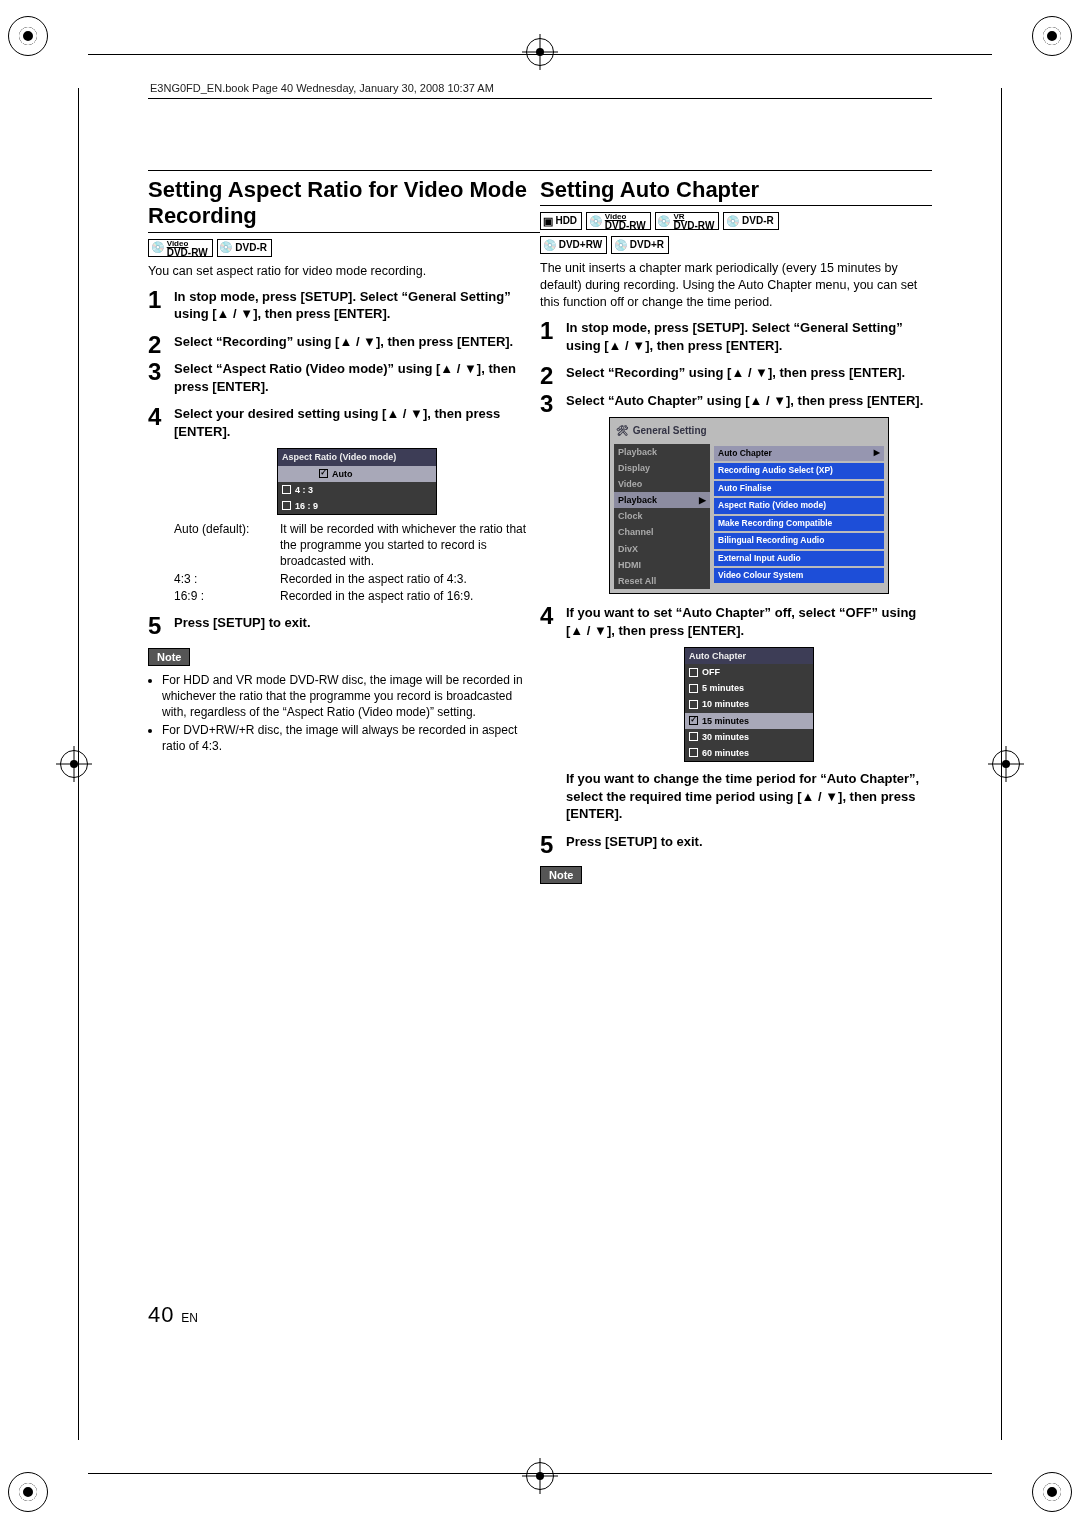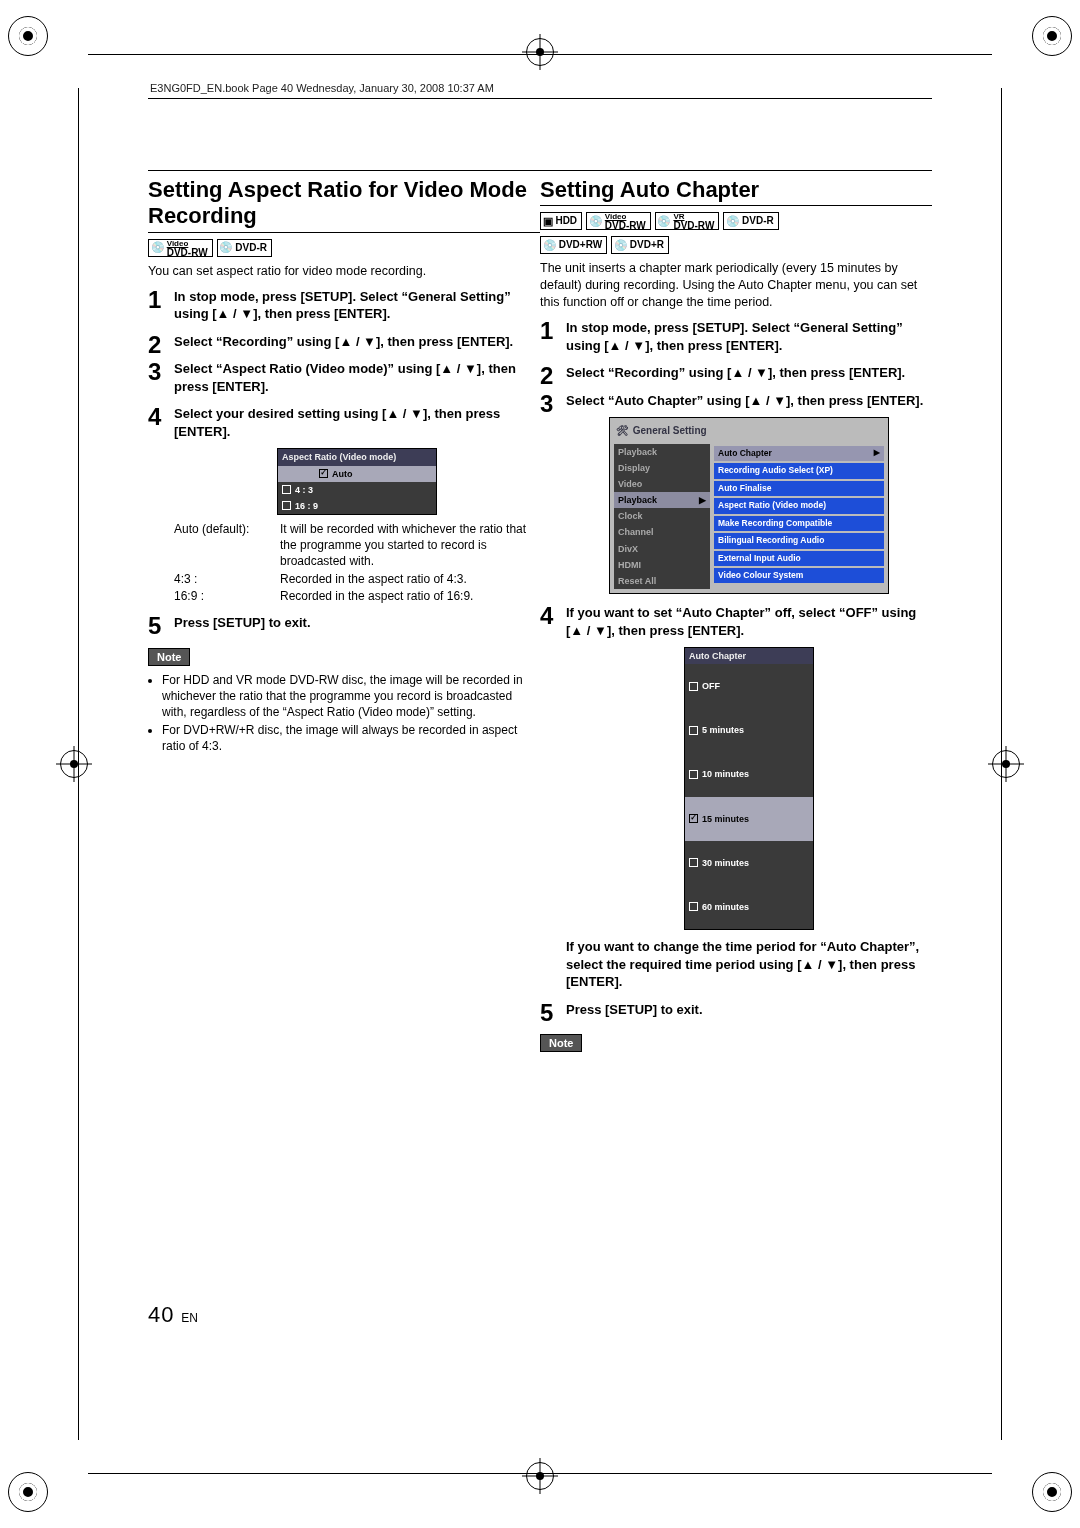--- a/index.html
+++ b/index.html
@@ -149,21 +149,21 @@
   .osd2 .sidebar { width:96px; background:#3a3a3a; color:#aaa; font-size:9px; }
   .osd2 .sidebar div { padding:2px 4px; display:flex; align-items:center; gap:2px; }
   .osd2 .sidebar div.sel { background:#8c8ca0; color:#000; }
   .osd2 .panel { flex:1; background:#bbb; display:flex; flex-direction:column; gap:2px; padding-top:2px;}
   .osd2 .panel .entry { background:#1d4ed8; color:#fff; padding:2px 4px; font-size:8.5px; display:flex; justify-content:space-between; align-items:center; }
   .osd2 .panel .entry.sel { background:#9696b0; color:#000; }
   .osd2 .panel .entry .ar { font-size:8px; }
 
   .osd3 { width:130px; }
   .osd3 .hd { background:var(--panel-head); color:#eee; padding:2px 4px; }
-  .osd3 .opt { background:var(--panel-dark); padding:16px 4px; display:flex; align-items:center; gap:4px; color:#fff;}
+  .osd3 .opt { background:var(--panel-dark); padding:2px 4px; display:flex; align-items:center; gap:4px; color:#fff;}
   .osd3 .opt.sel { background:var(--panel-sel); color:#000; }
   .osd3 .opt .cb { width:9px; height:9px; border:1px solid #fff; flex:none; display:inline-flex; align-items:center; justify-content:center; font-size:8px; }
   .osd3 .opt.sel .cb { border-color:#000; }
   .osd3 .cb.checked::after { content:"\2713"; }
 
   .para-bold { font-size:13px; font-weight:bold; line-height:1.35; margin:8px 0; padding-left:26px; }
 
   .page-num {
     position:absolute;
     left:148px; bottom:200px;

